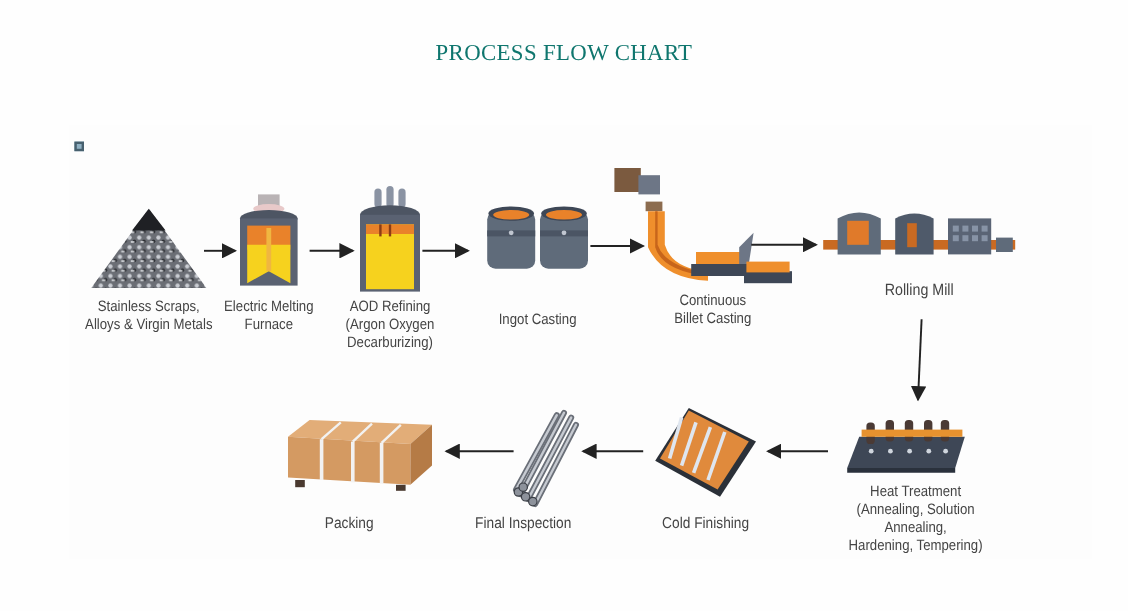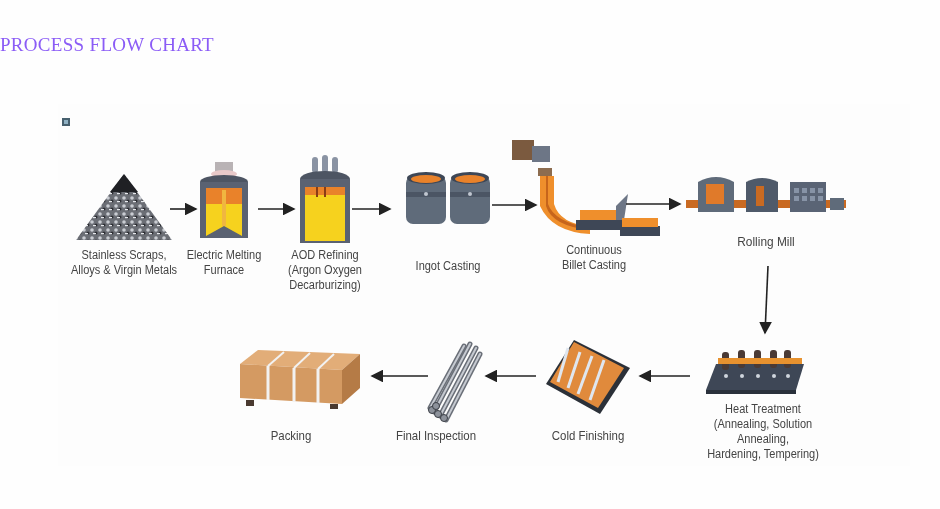--- a/index.html
+++ b/index.html
@@ -1,17 +1,17 @@
 <!DOCTYPE html>
 <html><head>
 <meta charset="utf-8">
 <style>
   html,body{margin:0;padding:0;}
   body{width:940px;height:509px;background:#fefefe;position:relative;overflow:hidden;font-family:"Liberation Sans",sans-serif;}
-  .title{position:absolute;left:0;top:34px;width:940px;text-align:left;font-family:"Liberation Serif","DejaVu Serif",serif;font-size:19px;color:#8b5cf6;letter-spacing:0.3px;}
+  .title{position:absolute;left:0;top:34px;width:940px;text-align:center;font-family:"Liberation Serif","DejaVu Serif",serif;font-size:19px;color:#0f766e;letter-spacing:0.3px;}
   .panel{position:absolute;left:58px;top:104px;width:852px;height:362px;background:#fdfdfd;}
   .bullet{position:absolute;left:62px;top:118px;width:8px;height:8px;background:#8fb0c2;border:2px solid #47606e;box-sizing:border-box;}
   .label{position:absolute;text-align:center;font-size:12.5px;line-height:15px;color:#444;white-space:pre-line;transform:scaleX(0.88);transform-origin:center top;}
   svg.ic{position:absolute;overflow:visible;}
   .arrow{position:absolute;}
 </style>
 </head>
 <body>
 
 <div class="panel"></div>

